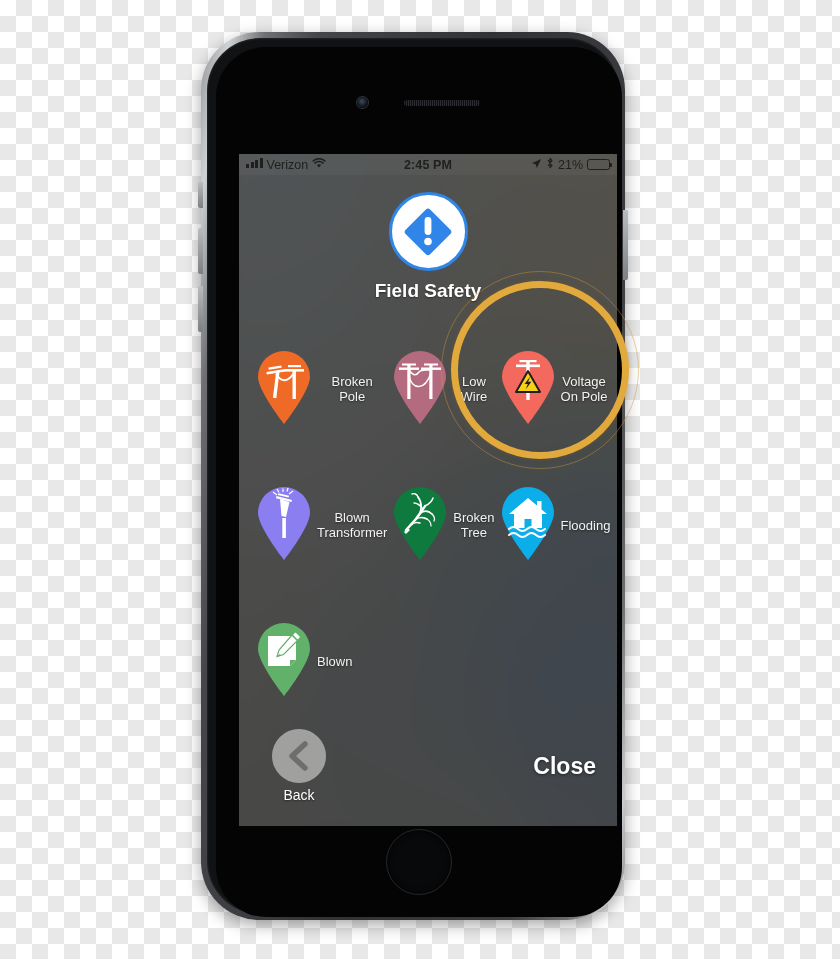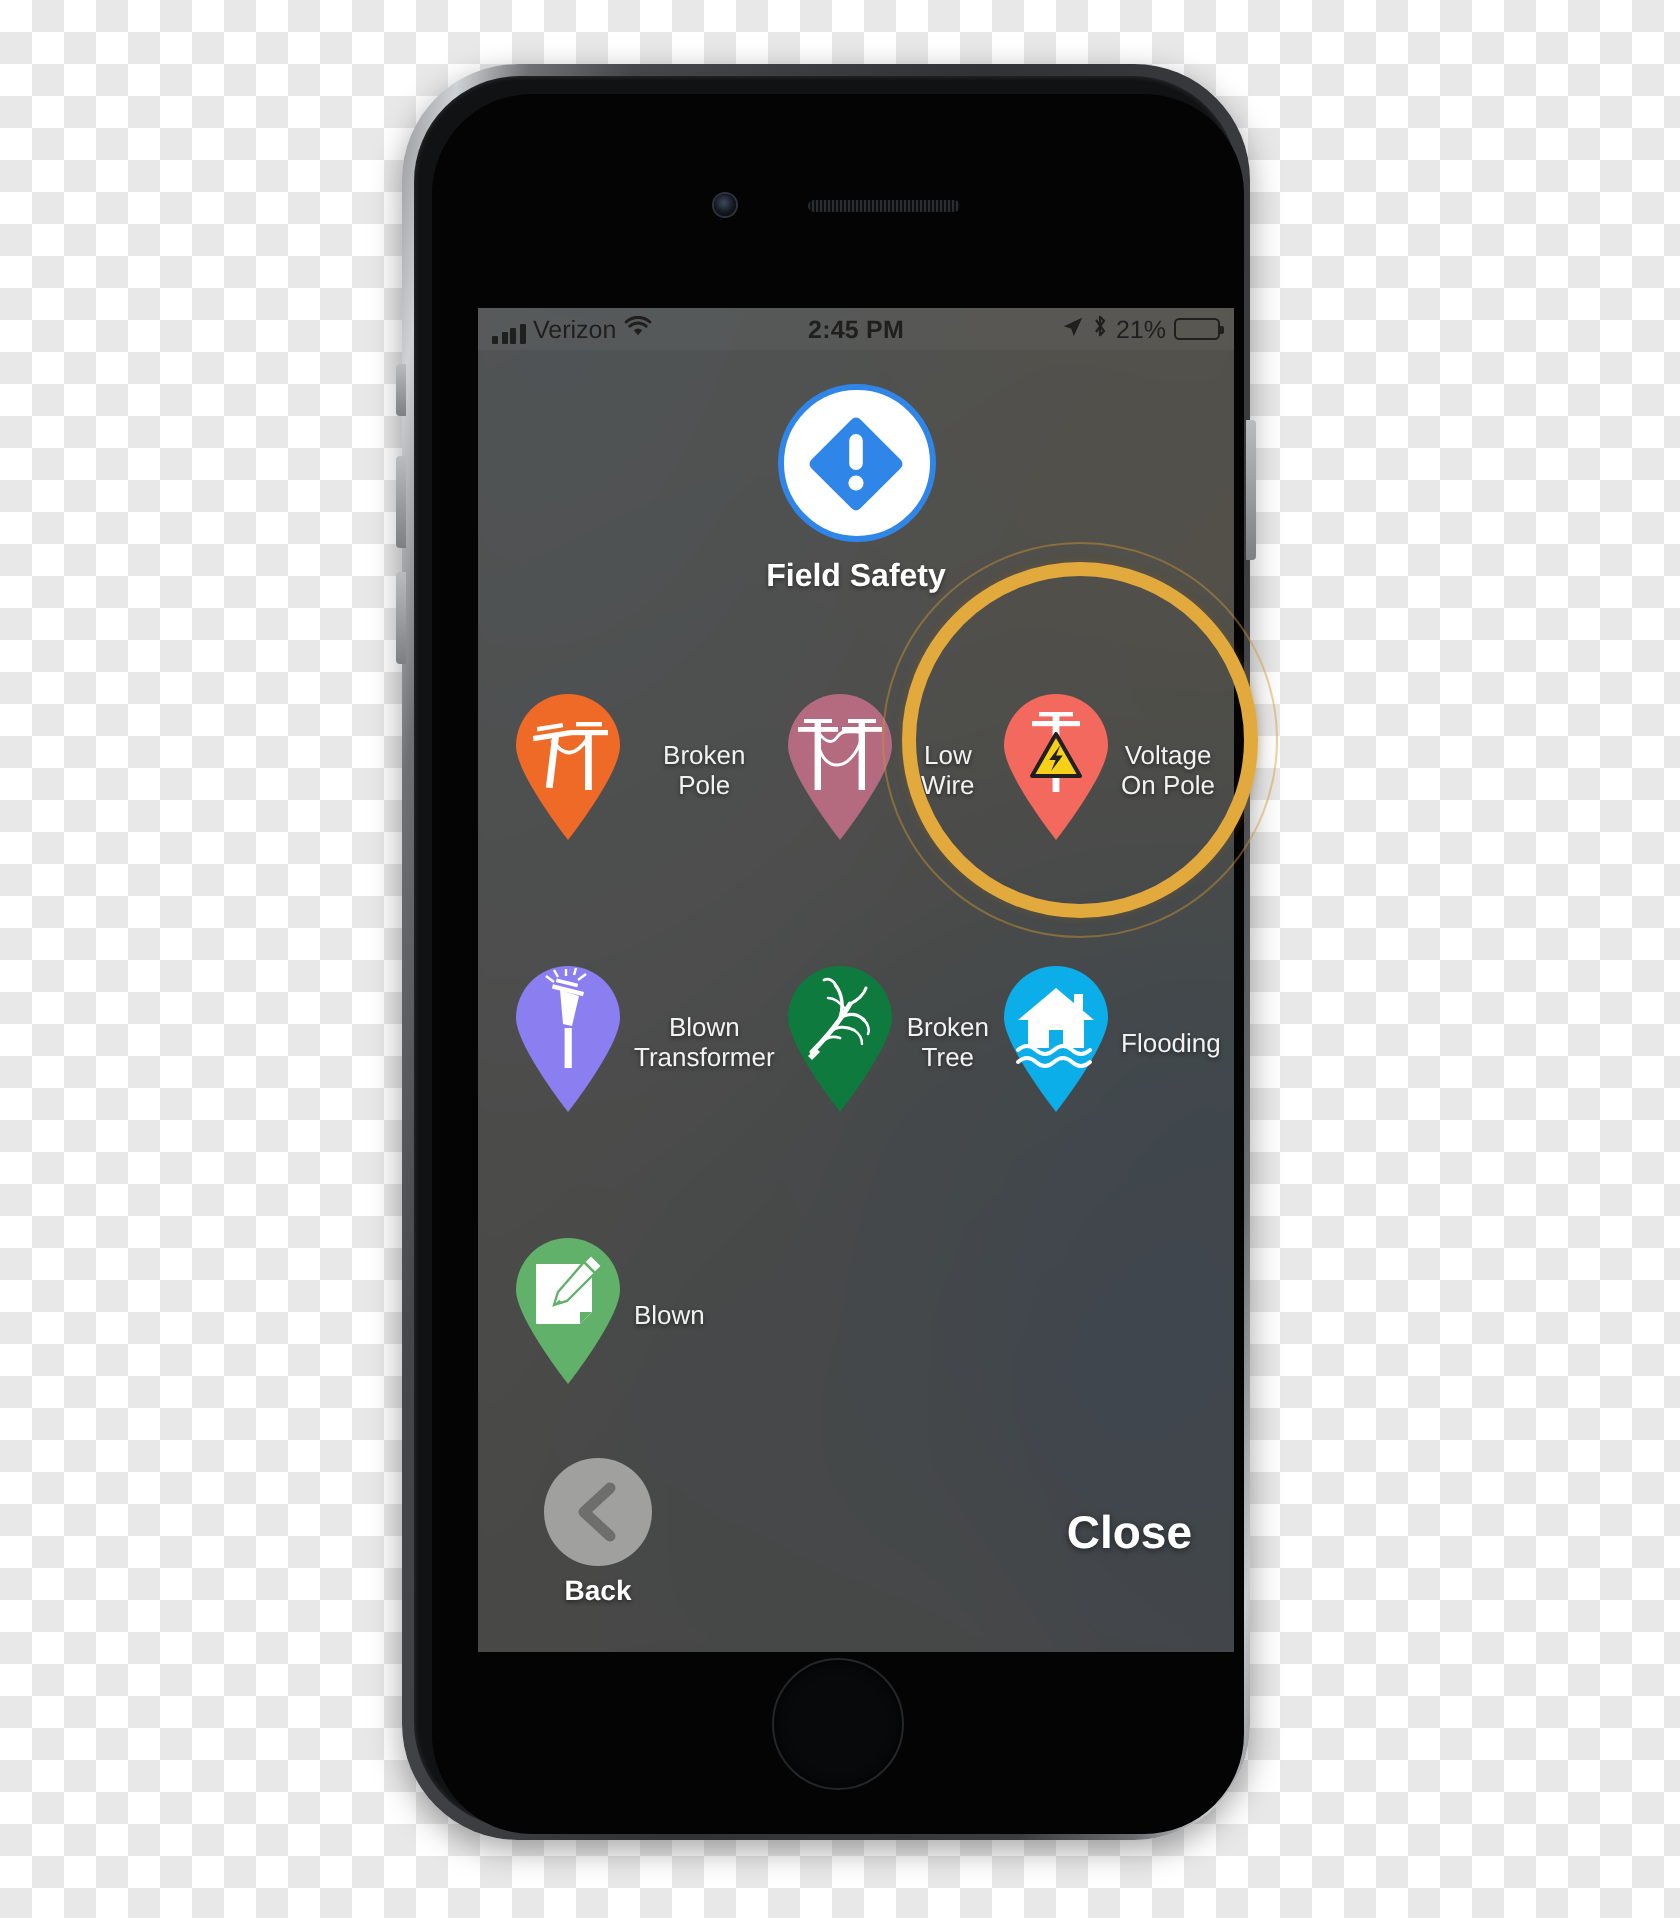--- a/index.html
+++ b/index.html
@@ -118,21 +118,21 @@
   
   #statusbar {
     position: absolute; left: 0; top: 0;
     width: 100%; height: 21px;
     display: flex; align-items: center;
     padding: 0 7px;
     color: #1d1d1b;
     font-size: 12.5px;
     background: rgba(255,255,255,.04);
   }
-  #sb-left  { display: flex; align-items: flex-end; gap: 4px; flex: 1; }
+  #sb-left  { display: flex; align-items: flex-start; gap: 4px; flex: 1; }
   #sb-center{ display: flex; flex: 0 0 auto; font-weight: 600; letter-spacing:.1px;}
   #sb-right { display: flex; align-items: center; justify-content: flex-end; gap: 4px; flex: 1; }
   .sb-text { font-size: 12.5px; color: #1f1f1d; }
 
   .bars { display: flex; align-items: flex-end; gap: 1.5px; height: 10px; }
   .bars i { display: block; width: 3px; background: #1f1f1d; border-radius: .5px; }
   .bars i:nth-child(1){ height: 4px; }
   .bars i:nth-child(2){ height: 6px; }
   .bars i:nth-child(3){ height: 8px; }
   .bars i:nth-child(4){ height: 10px; }
@@ -161,21 +161,21 @@
   #header-badge {
     width: 79px; height: 79px; margin: 0 auto;
     border-radius: 50%;
     background: #ffffff;
     border: 3.5px solid #2f86e8;
     display: flex; align-items: center; justify-content: center;
   }
   #header-title {
     margin-top: 9px;
     color: #ffffff;
-    font-size: 16px;
+    font-size: 19px;
     font-weight: bold;
     text-shadow: 0 1px 2px rgba(0,0,0,.45);
   }
 
   #grid {
     margin-top: 17px;
     display: grid;
     grid-template-columns: repeat(3, 1fr);
     row-gap: 4px;
     padding: 0 12px;
@@ -197,21 +197,21 @@
     white-space: pre-line;
   }
 
   
   #bottombar {
     position: absolute; left: 0; right: 0; bottom: 14px;
     height: 92px;
     display: flex; align-items: center; justify-content: space-between;
     padding: 0 21px;
   }
-  .bb-item { display: flex; flex-direction: column; align-items: center; cursor: pointer; width: 78px; font-weight: bold;}
+  .bb-item { display: flex; flex-direction: column; align-items: center; cursor: pointer; width: 78px;}
   #back-circle {
     width: 54px; height: 54px; border-radius: 50%;
     background: rgba(168,168,166,.92);
     display: flex; align-items: center; justify-content: center;
   }
   .bb-label {
     margin-top: 4px; color: #ffffff; font-size: 14px;
     text-shadow: 0 1px 2px rgba(0,0,0,.5);
   }
   #close-label {

